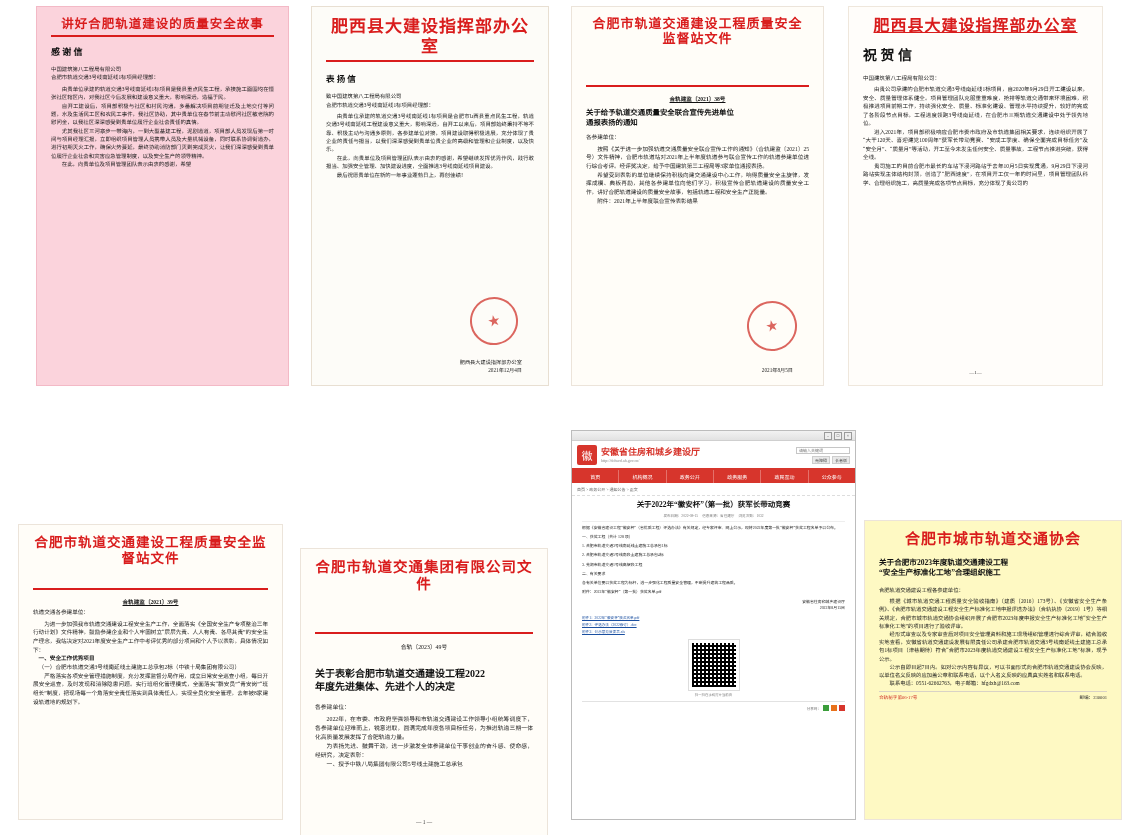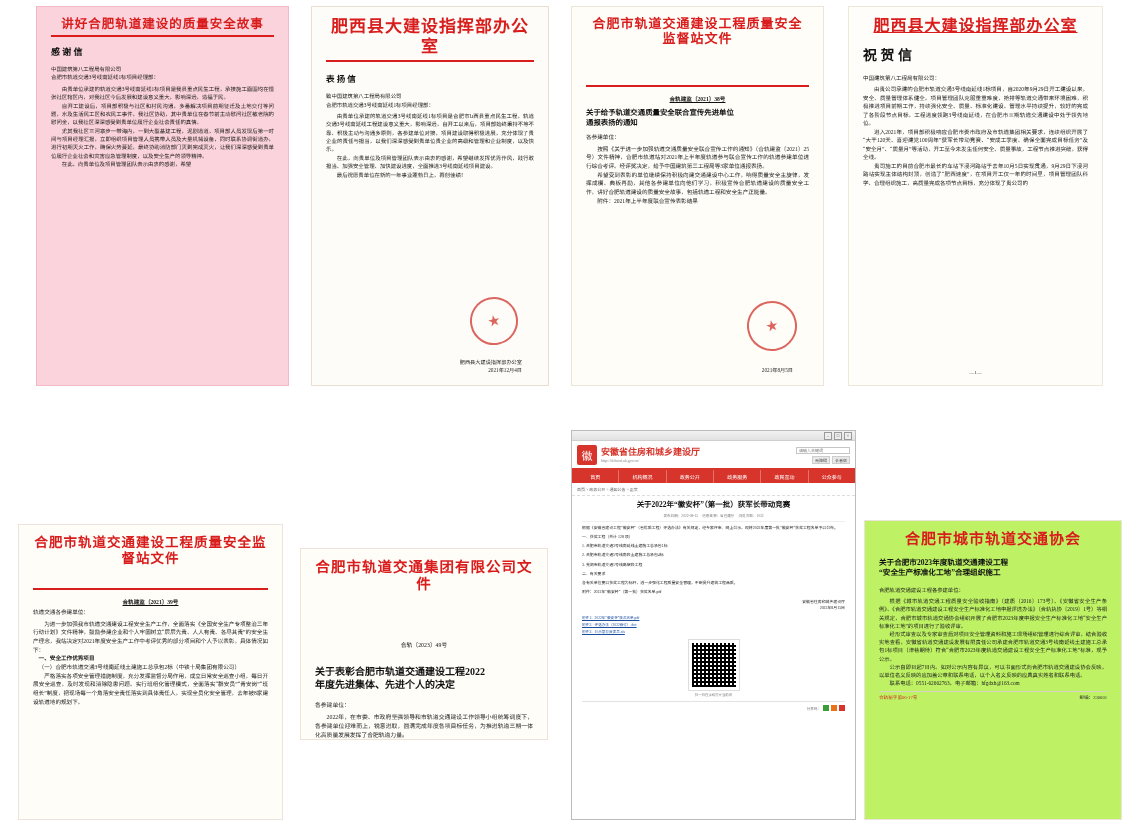--- a/index.html
+++ b/index.html
@@ -97,21 +97,21 @@
   #doc4{left:848px;top:6px;width:255px;height:380px;border:1px solid #efe7dc;background:#fffdfa;}
   #doc4 .red-title{font-size:16px;text-decoration:underline;}
   #doc4 .body-text{font-size:5.5px;}
 
   
   #doc5{left:18px;top:524px;width:265px;height:296px;border:1px solid #ece4da;background:#fffdf8;}
   #doc5 .red-title{font-size:13.5px;}
   #doc5 .body-text{font-size:5.6px;}
 
   
-  #doc6{left:300px;top:548px;width:248px;height:192px;border:1px solid #ece4da;background:#fffdf8;}
+  #doc6{left:300px;top:548px;width:248px;height:288px;border:1px solid #ece4da;background:#fffdf8;}
   #doc6 .red-title{font-size:14.5px;}
   #doc6 .body-text{font-size:5.8px;}
 
   
   #doc7{left:571px;top:430px;width:285px;height:390px;border:1px solid #bcbcbc;background:#fff;}
   .win-title{
     height:9px;background:linear-gradient(#f2f2f2,#e2e2e2);
     border-bottom:1px solid #cfcfcf;display:flex;align-items:center;
     justify-content:flex-end;gap:2px;padding-right:3px;
   }
@@ -154,21 +154,21 @@
   .qr-cap{font-size:3.4px;color:#777;text-align:center;}
   .gov-attach{margin-top:4px;display:flex;flex-direction:column;gap:2px;}
   .gov-attach a{font-size:3.6px;color:#1a4fa0;text-decoration:underline;}
   .gov-footer{
     margin-top:4px;border-top:1px solid #e2e2e2;padding-top:3px;
     display:flex;justify-content:flex-end;gap:2px;align-items:center;
   }
   .gov-footer .sq{width:6px;height:6px;}
 
   
-  #doc8{left:864px;top:520px;width:258px;height:300px;border:1px solid #ece4da;background:#bef264;}
+  #doc8{left:864px;top:520px;width:258px;height:300px;border:1px solid #ece4da;background:#fef9c3;}
   #doc8 .red-title{font-size:15px;}
   #doc8 .body-text{font-size:5.3px;}
   .foot-row{
     display:flex;justify-content:space-between;
     font-size:4.6px;color:#333;border-top:1px solid #d9d2c6;
     margin-top:4px;padding-top:2px;
   }
   .hl{color:#cf2b22;}
 </style>
 </head>

